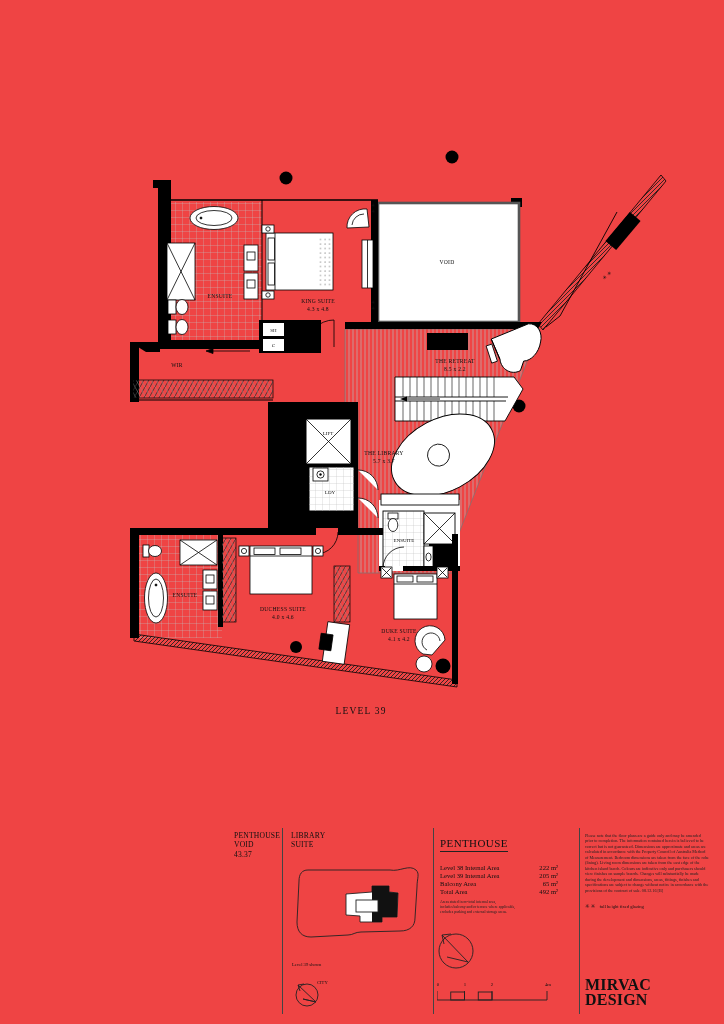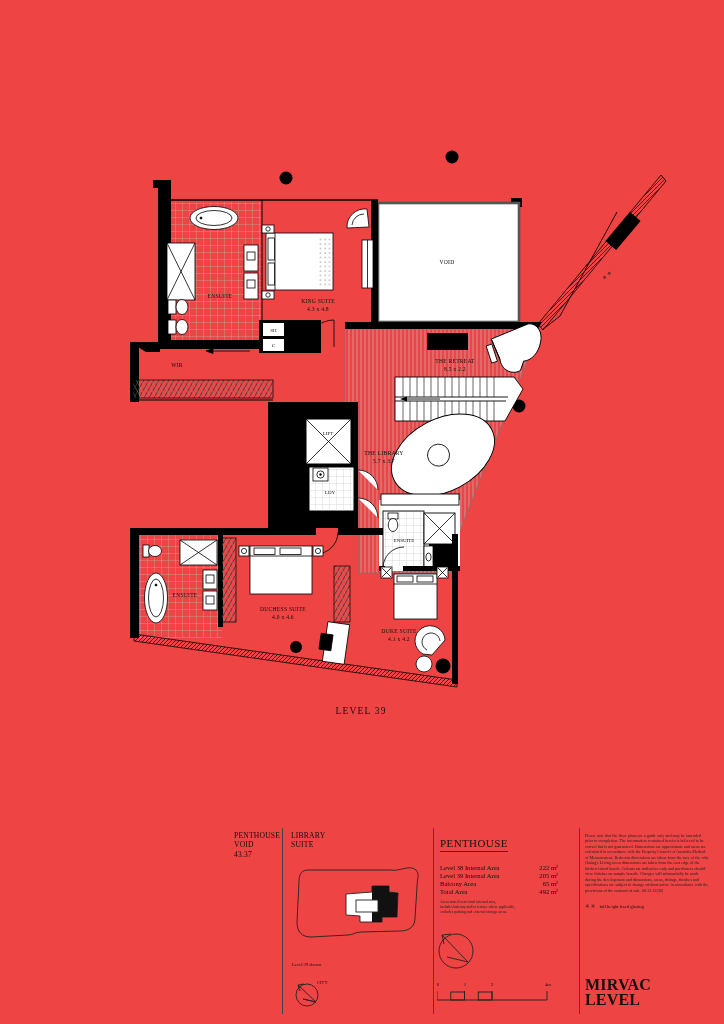--- a/index.html
+++ b/index.html
@@ -427,16 +427,16 @@
 
   <div class="sec" style="left:585px;top:833px;">
     <div class="disc">Please note that the floor plans are a guide only and may be amended prior to completion. The information contained herein is believed to be correct but is not guaranteed. Dimensions are approximate and areas are calculated in accordance with the Property Council of Australia Method of Measurement. Bedroom dimensions are taken from the face of the robe (lining). Living room dimensions are taken from the east edge of the kitchen island bench. Colours are indicative only and purchasers should view finishes on sample boards. Changes will substantially be made during the development and dimensions, areas, fittings, finishes and specifications are subject to change without notice in accordance with the provisions of the contract of sale. 08.12.16 [B]</div>
   </div>
   <div class="glz" style="left:585px;top:903px;">
     <span class="sym">✳ ✳</span>
     <span>full height fixed glazing</span>
   </div>
   <div class="logo" style="left:585px;top:977px;">
     <div>MIRVAC</div>
-    <div>LEVEL</div>
+    <div>DESIGN</div>
   </div>
 
 </div>
 
 </body></html>

